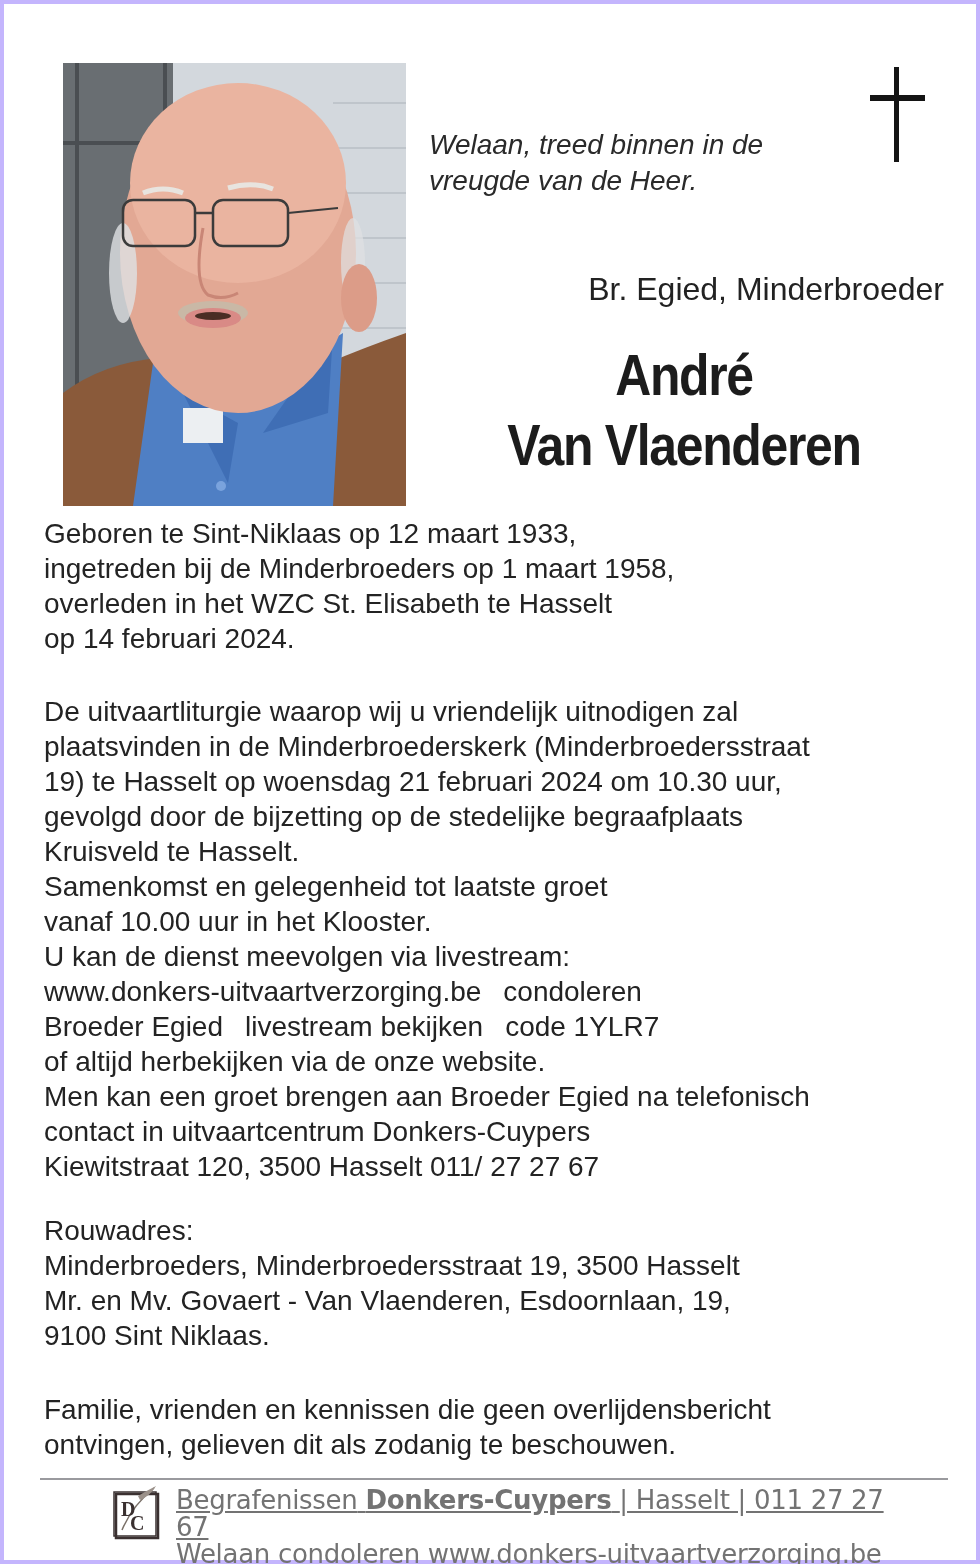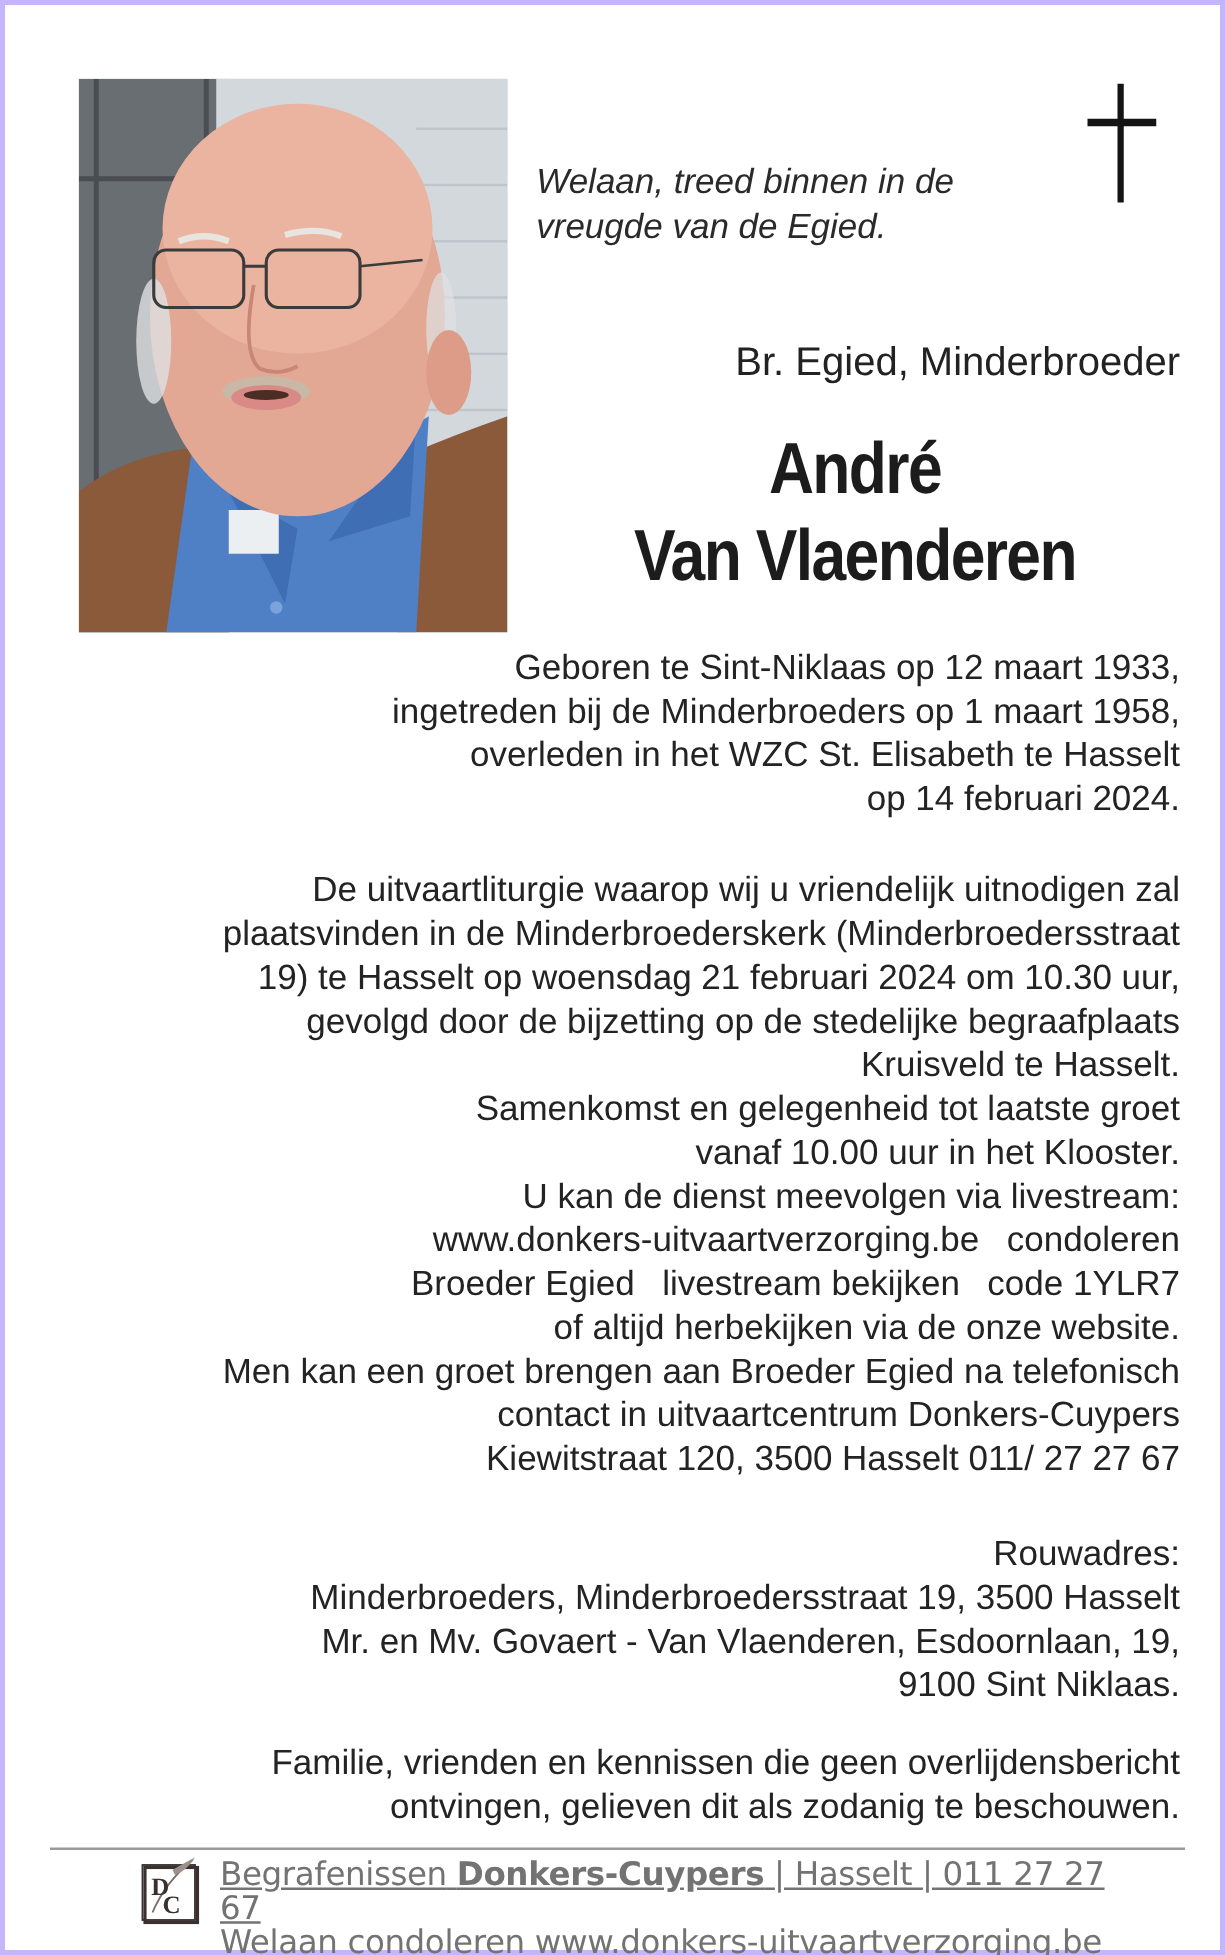--- a/index.html
+++ b/index.html
@@ -29,27 +29,27 @@
     .title-line {
       position: absolute; left: 420px; top: 265px; width: 520px; text-align: right;
       font-size: 32px; line-height: 40px; color: #222;
     }
     .name {
       position: absolute; left: 420px; top: 336px; width: 520px; text-align: center;
       font-weight: bold; font-size: 58px; line-height: 70px; color: #1c1c1c;
       letter-spacing: -1.5px; transform: scaleX(0.86); transform-origin: center;
     }
     .body-block {
-      position: absolute; left: 40px; width: 900px; text-align: right;
+      position: absolute; left: 40px; width: 900px; text-align: left;
       font-size: 28px; line-height: 35px; color: #232323;
     }
     .body-block p { margin: 0; }
     .bio { top: 512px; }
     .funeral { top: 690px; }
-    .address { top: 1209px; margin-top: 12px; }
+    .address { top: 1209px; }
     .closing { top: 1388px; }
 
     .rule {
       position: absolute; left: 36px; top: 1474px; width: 908px; height: 2px; background: #9a9a9e;
     }
     .footer-logo {
       position: absolute; left: 106px; top: 1482px; width: 52px; height: 54px;
     }
     .footer-text {
       position: absolute; left: 172px; top: 1483px; width: 740px;
@@ -114,21 +114,21 @@
     </svg>
   </div>
 
   <div class="cross">
     <div class="v"></div>
     <div class="h"></div>
   </div>
 
   <div class="quote sans">
     <div>Welaan, treed binnen in de</div>
-    <div>vreugde van de Egied.</div>
+    <div>vreugde van de Heer.</div>
   </div>
 
   <div class="title-line sans">Br. Egied, Minderbroeder</div>
 
   <div class="name sans">
     <div>André</div>
     <div>Van Vlaenderen</div>
   </div>
 
   <div class="body-block bio sans">

